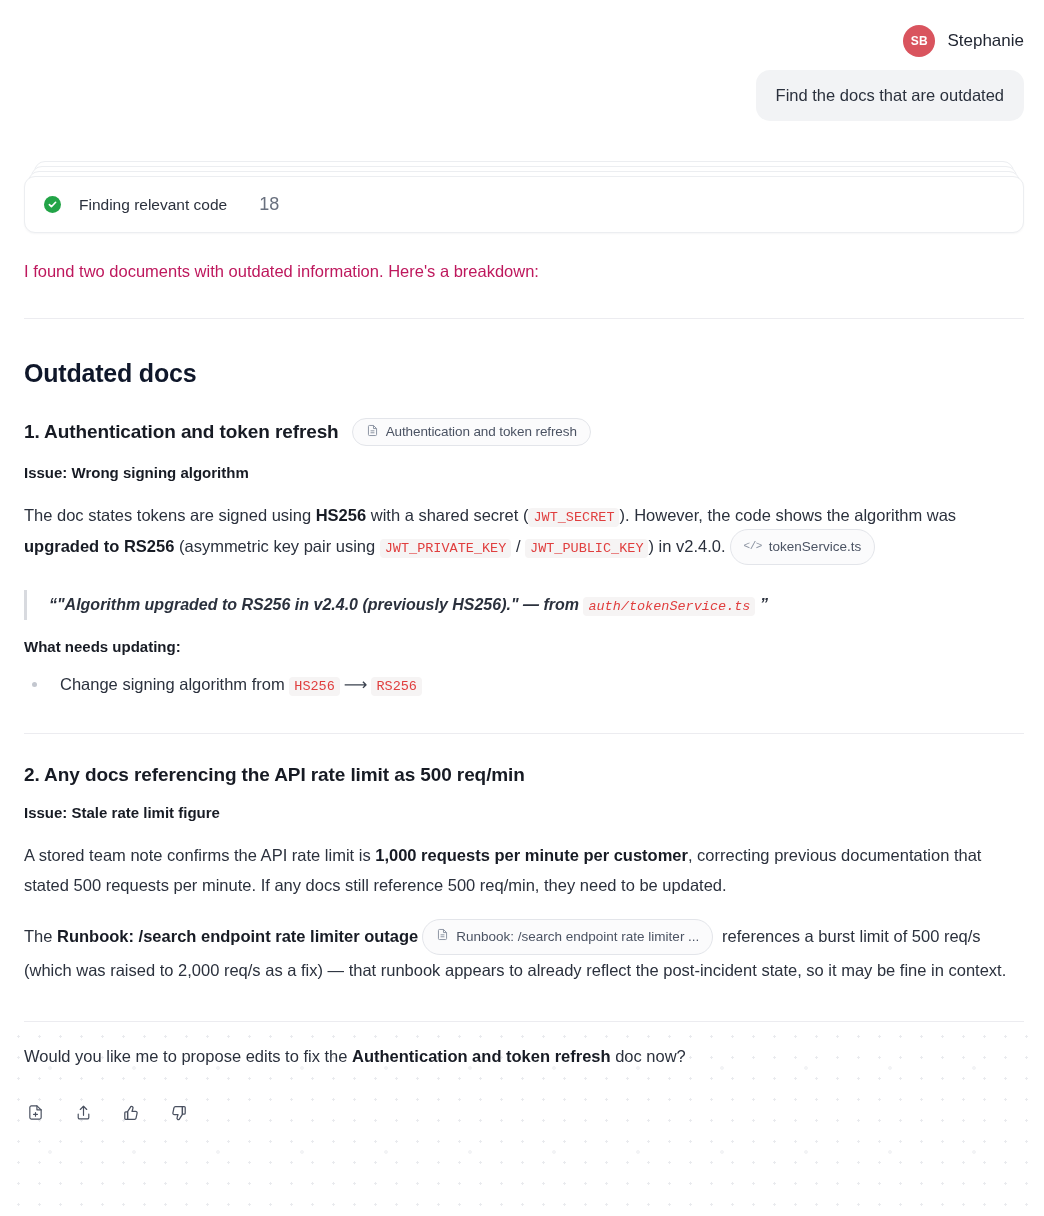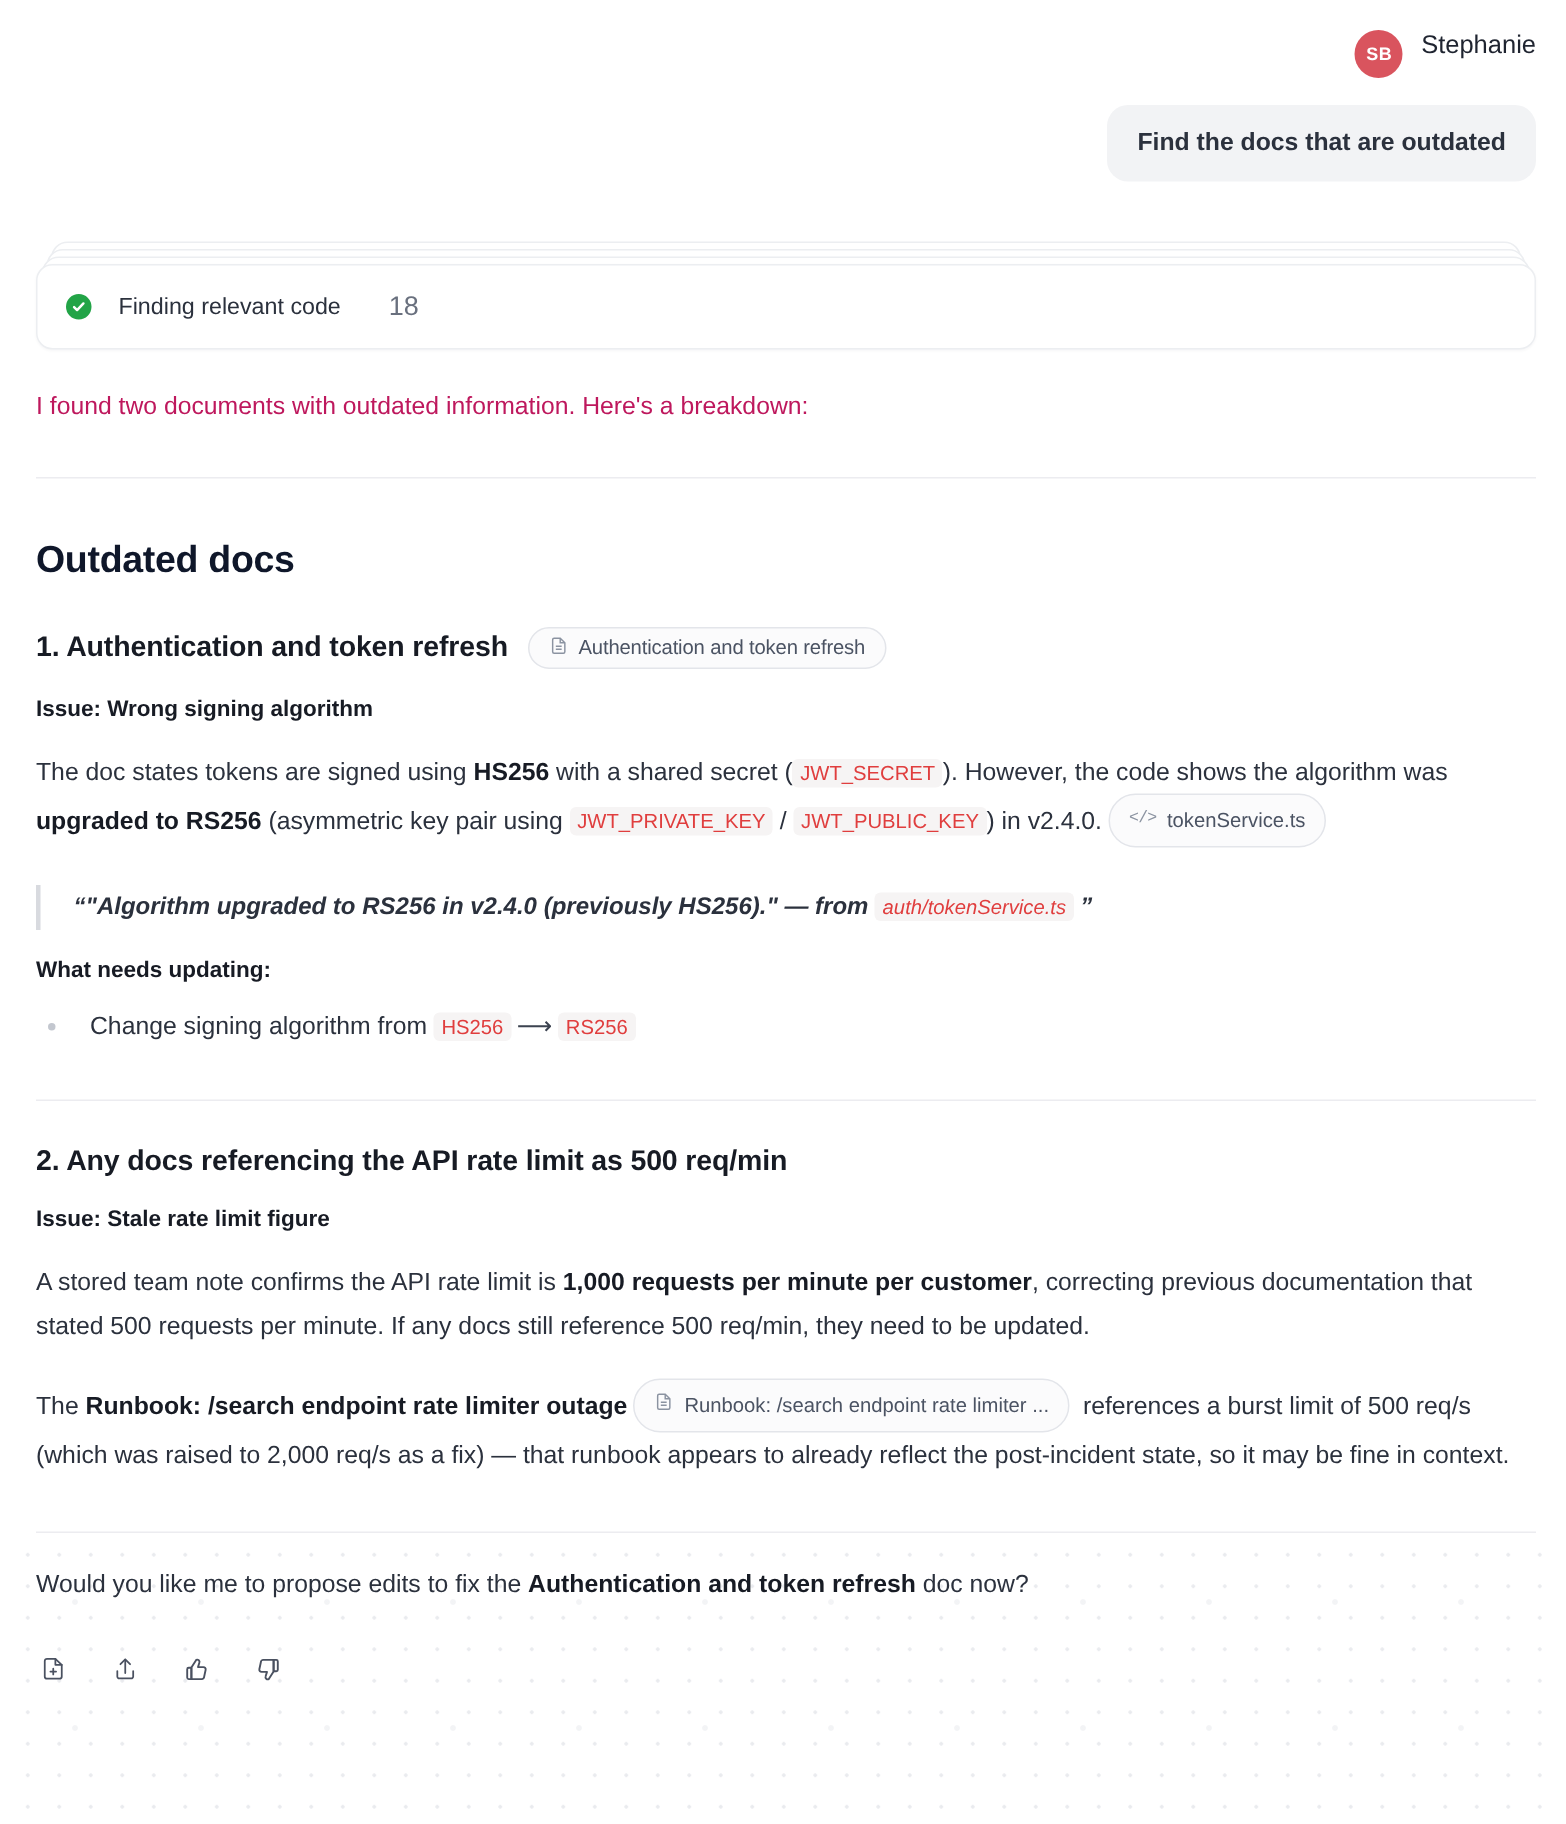--- a/index.html
+++ b/index.html
@@ -31,21 +31,21 @@
     z-index: 1;
     width: 1044px;
     height: 1216px;
     padding: 0;
   }
 
   
   .header {
     display: flex;
     justify-content: flex-end;
-    align-items: flex-start;
+    align-items: center;
     gap: 12px;
     padding: 20px 20px 0 0;
     height: 62px;
   }
   .avatar {
     width: 32px; height: 32px;
     border-radius: 50%;
     background: #d9545e;
     color: #fff;
     font-size: 12px;
@@ -59,21 +59,20 @@
     font-size: 17px;
     color: #1f2430;
     font-weight: 400;
   }
 
   
   .user-row {
     display: flex;
     justify-content: flex-end;
     padding: 8px 20px 0 0;
-    font-weight: bold;
   }
   .user-bubble {
     background: #f2f3f5;
     border-radius: 14px;
     padding: 16px 20px;
     font-size: 16.5px;
     color: #2b313d;
     max-width: 640px;
   }
 
@@ -185,21 +184,21 @@
   .chip-code { font-family: "Liberation Sans", sans-serif; }
   .chip-code .codeglyph {
     font-family: "Liberation Mono", monospace;
     font-size: 11px;
     color: #8b93a1;
     letter-spacing: -0.5px;
   }
 
   
   code.ic {
-    font-family: Liberation Sans, sans-serif;
+    font-family: Liberation Mono, monospace;
     font-size: 13.5px;
     color: #e03e3e;
     background: #f6f4f4;
     border-radius: 4px;
     padding: 2px 5px;
     white-space: nowrap;
   }
 
   
   blockquote {

